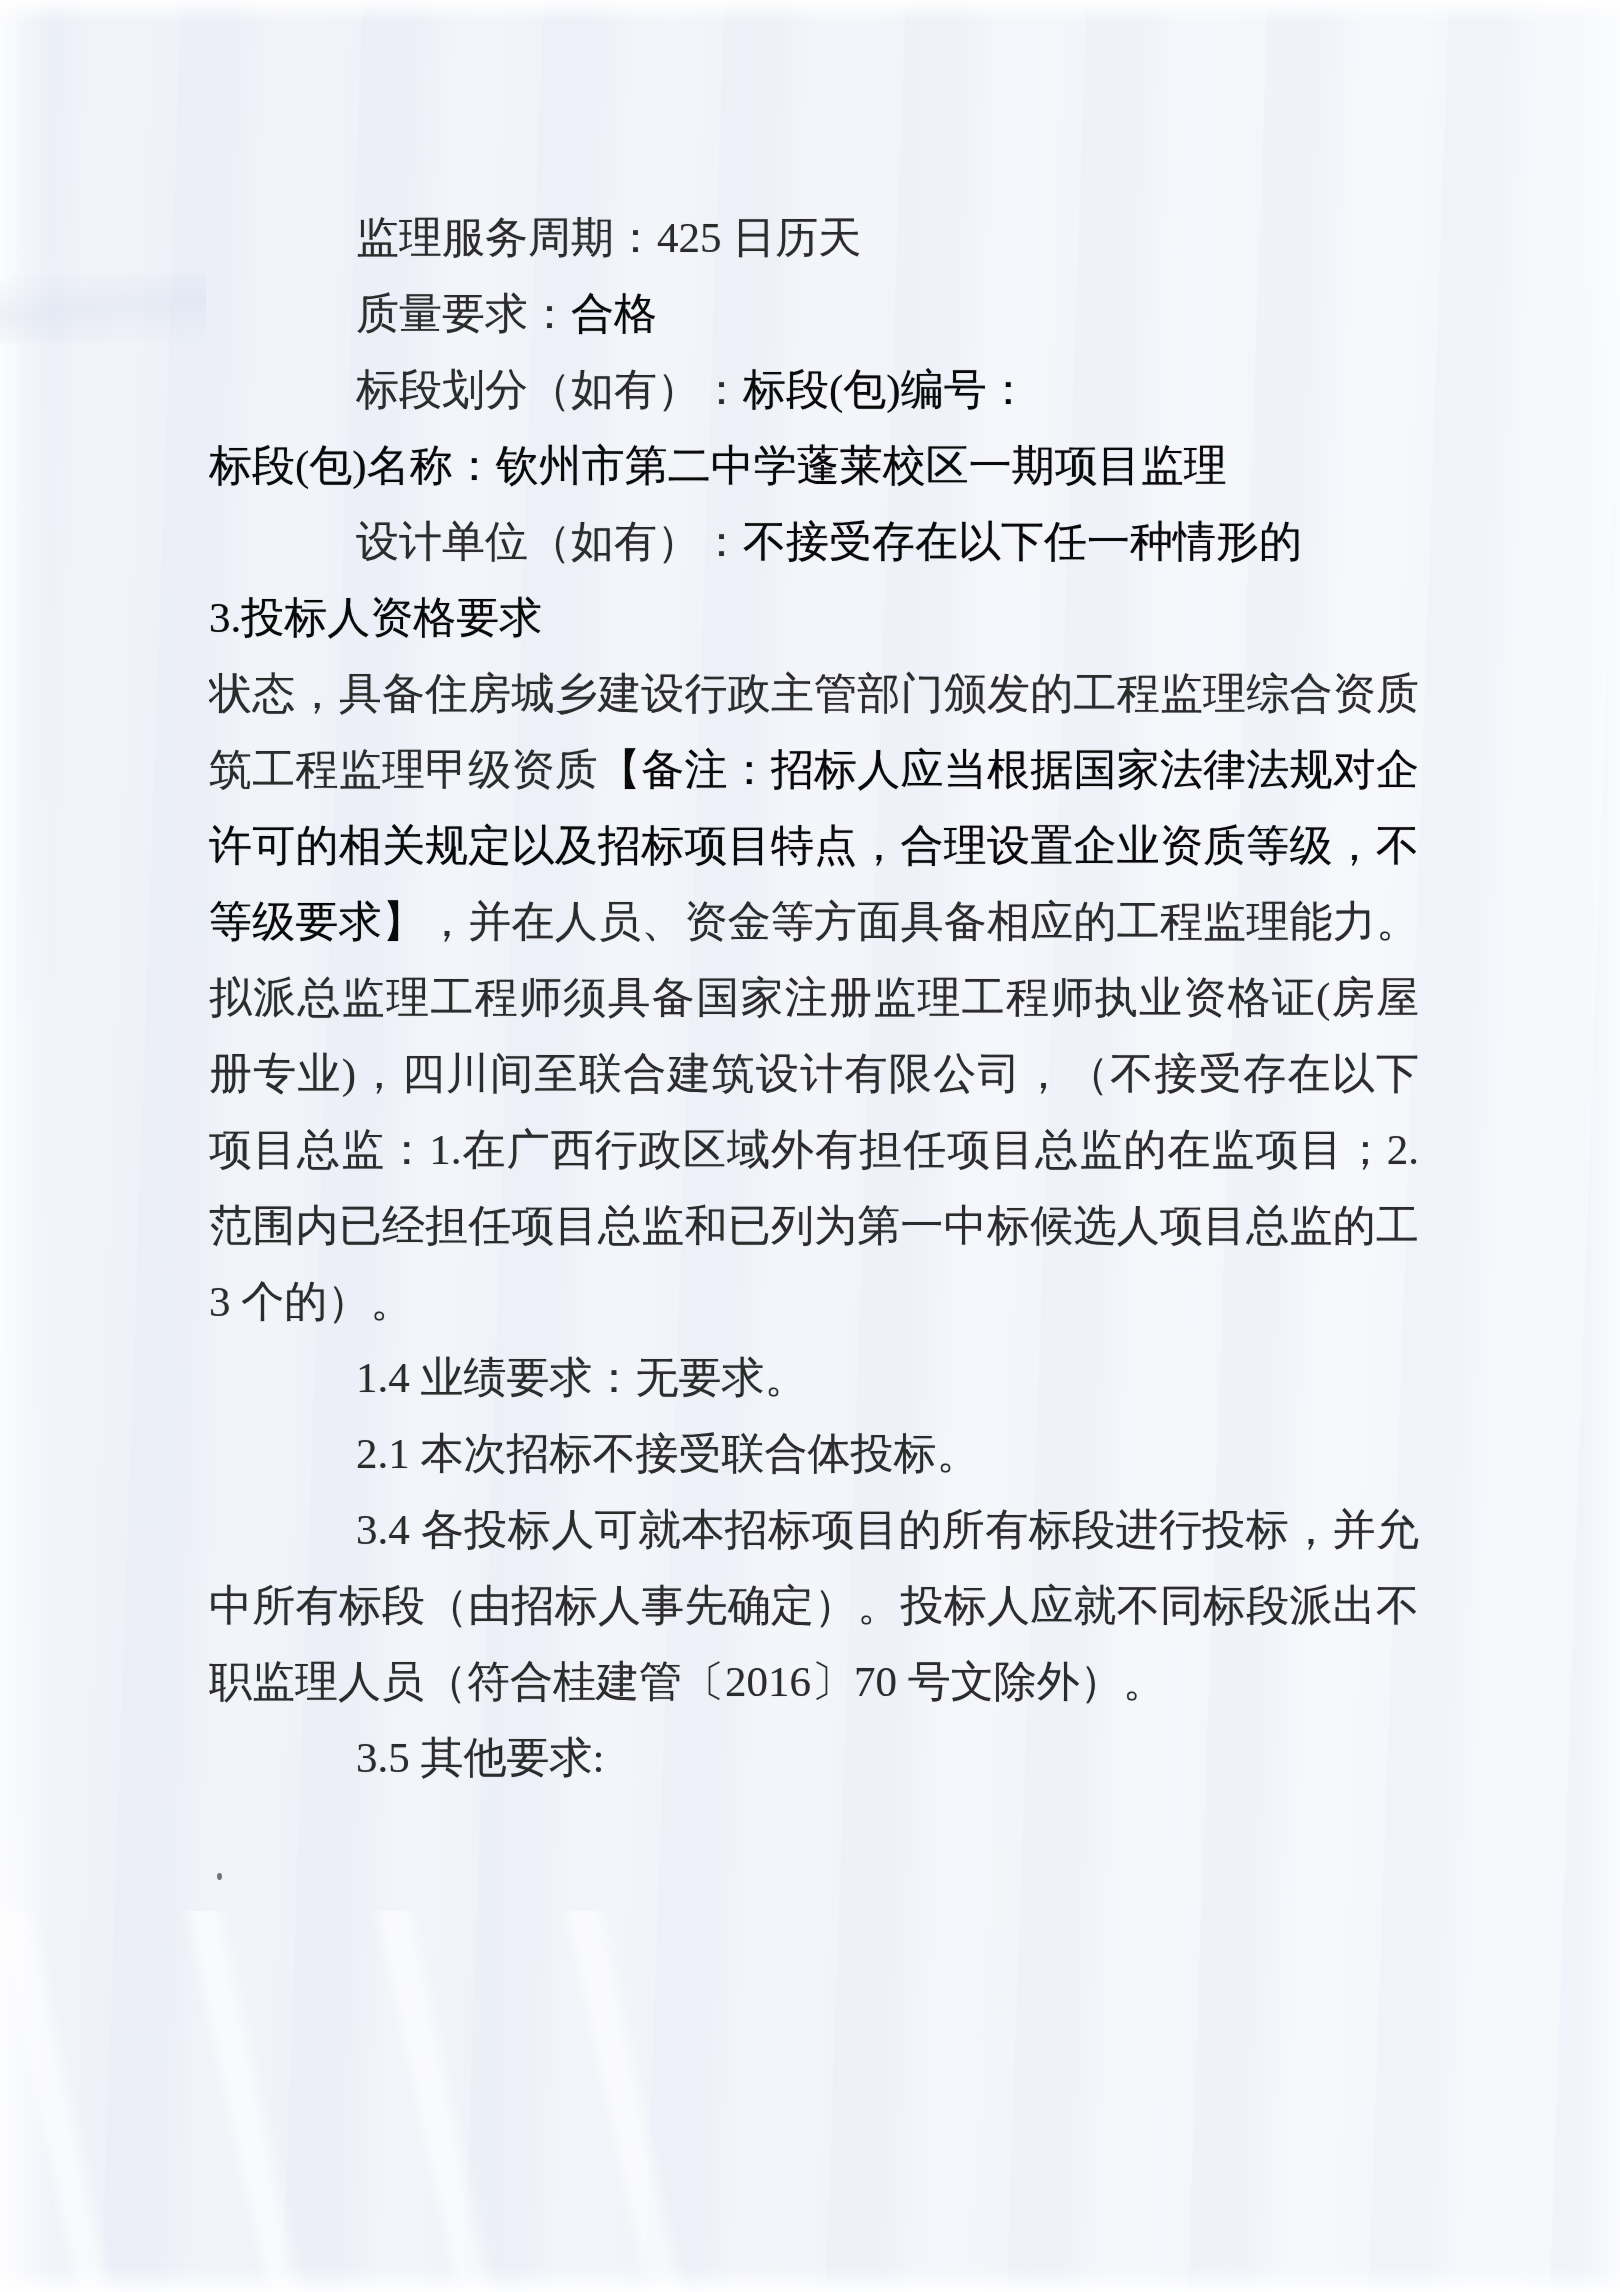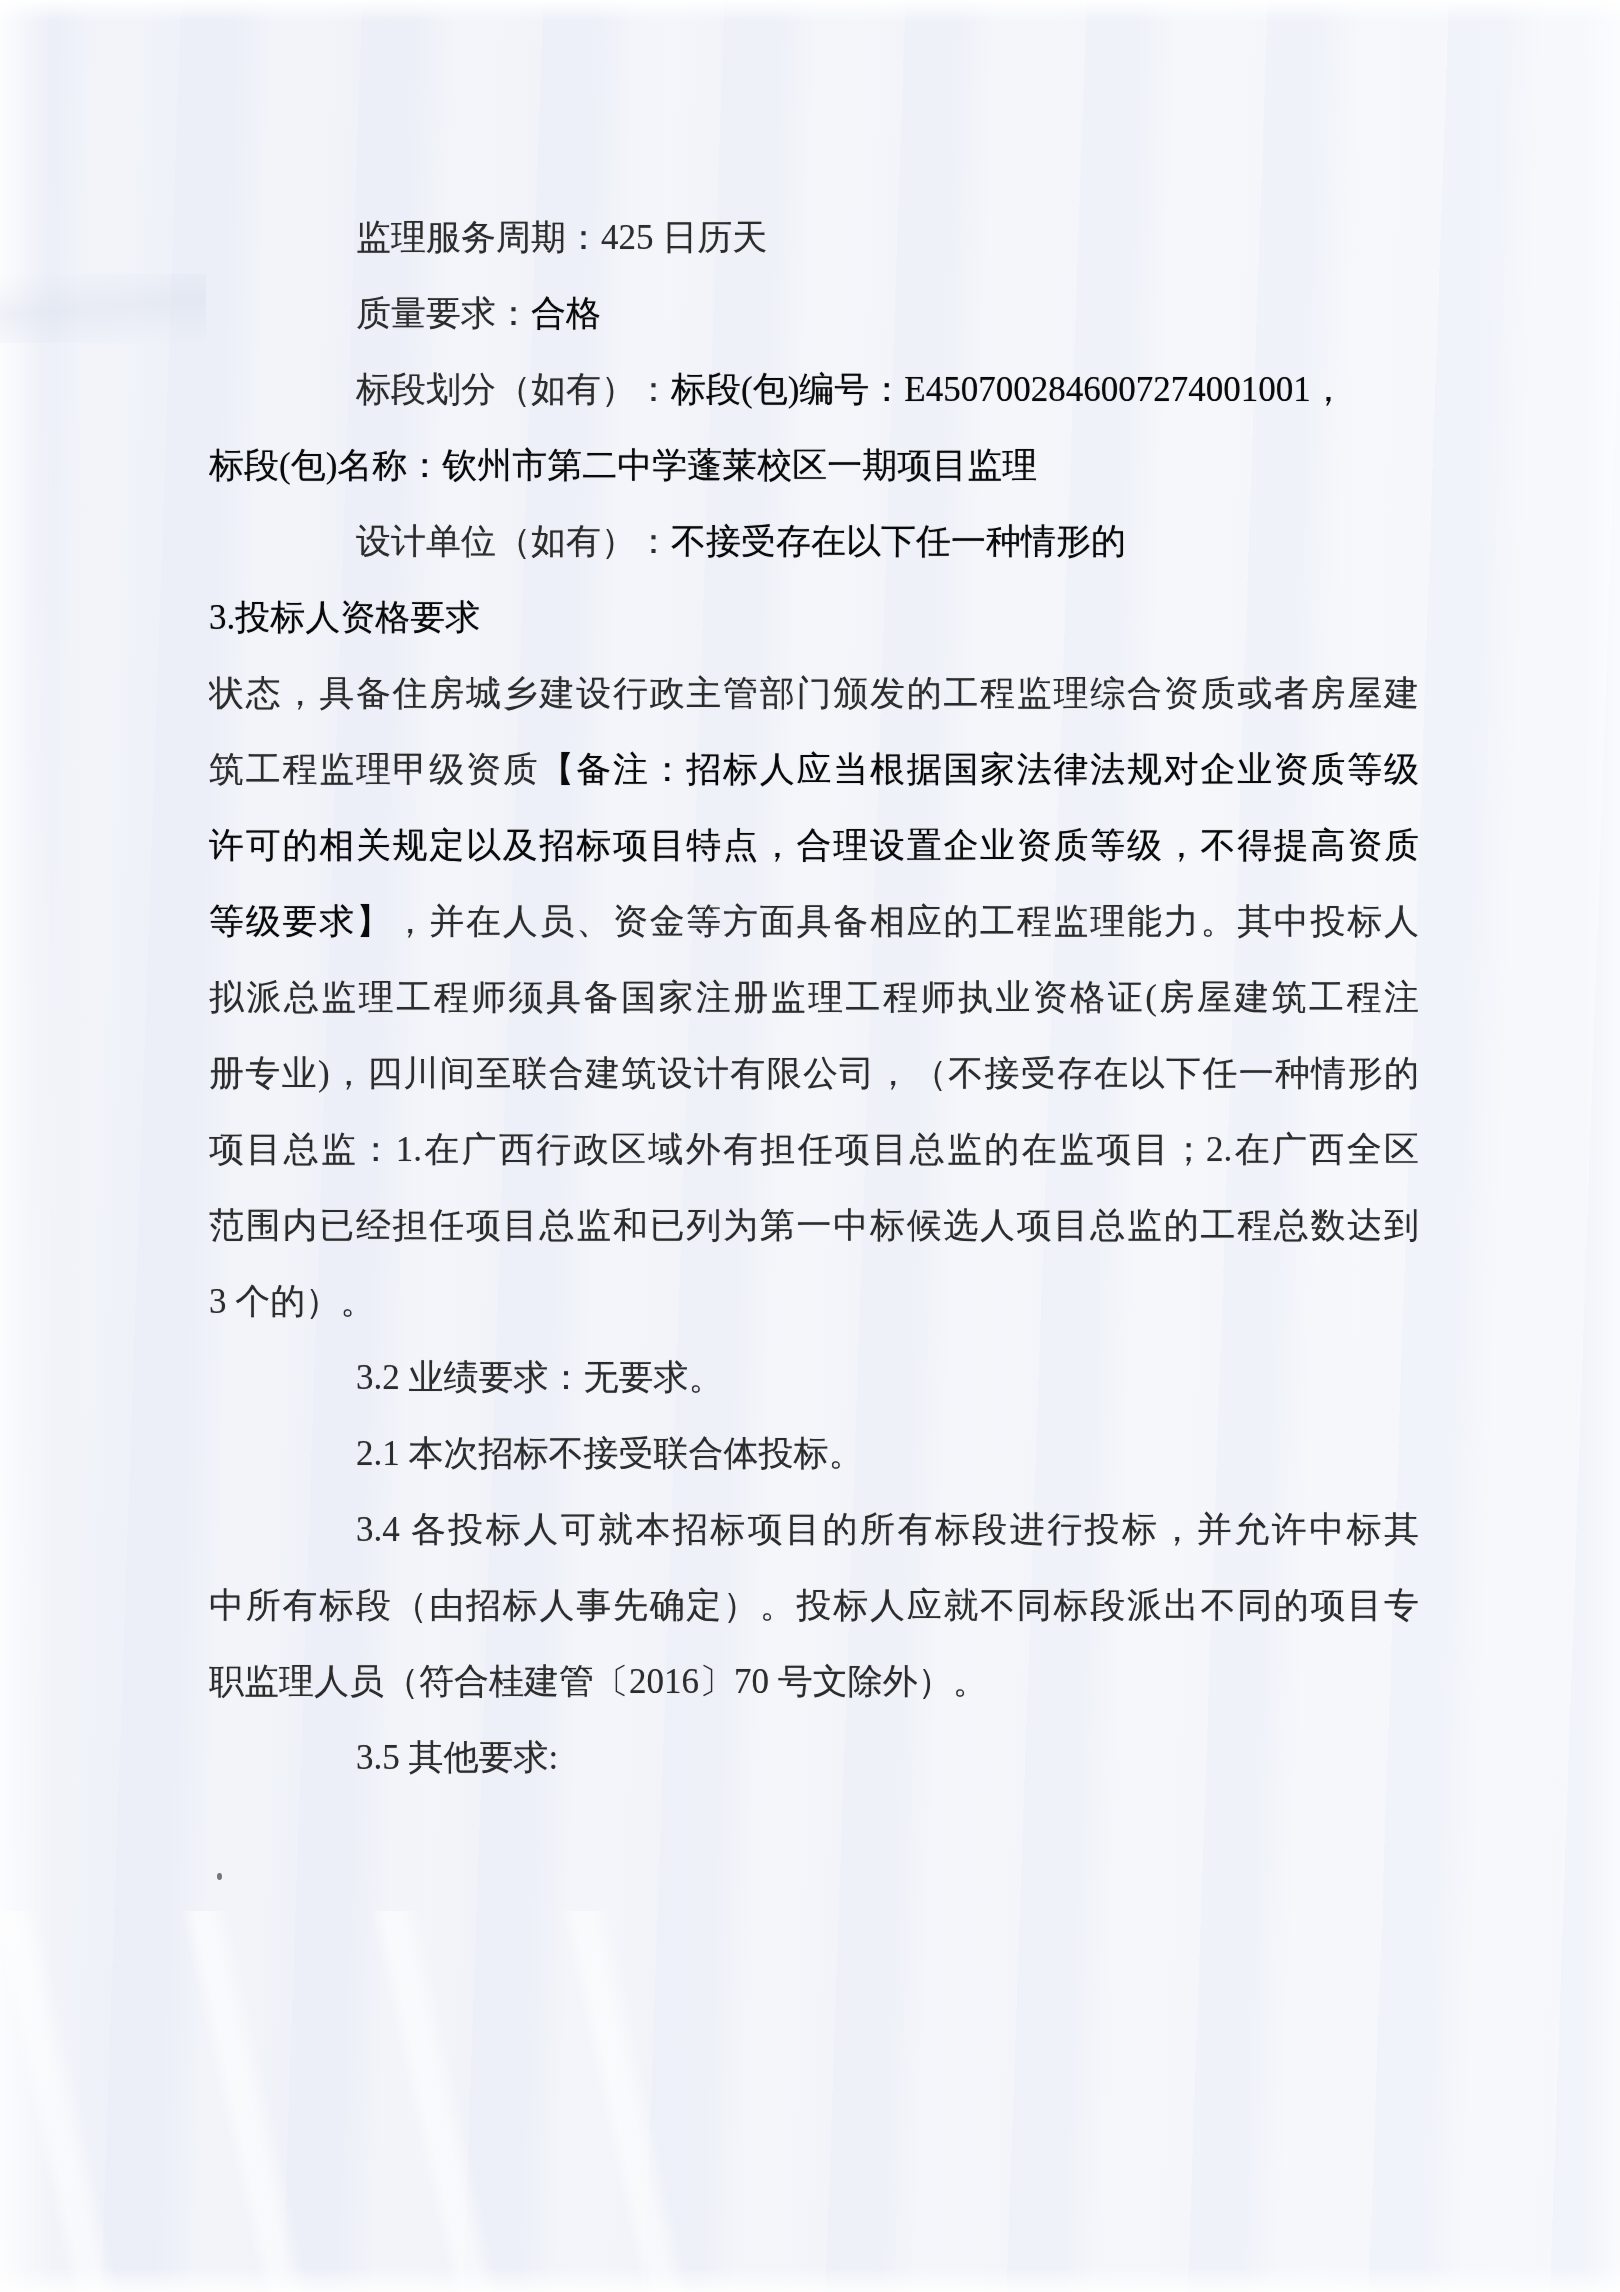--- a/index.html
+++ b/index.html
@@ -48,21 +48,21 @@
   }
   .doc {
     position: absolute;
     left: 209px;
     top: 200px;
     width: 1210px;
   }
   .line {
     height: 76px;
     line-height: 76px;
-    font-size: 35px;
+    font-size: 43px;
     color: var(--ink, #2c2c2c);
     overflow: hidden;
     white-space: pre-wrap;
     text-shadow: 0 0 1px rgba(35,35,40,0.35);
   }
   .line.indent { padding-left: 147px; }
   .line.justify { text-align: justify; text-justify: auto; }
   .line.justify::after {
     content: "";
     display: inline-block;
@@ -100,21 +100,21 @@
       <div class="line"><span class="seg bold">3.投标人资格要求</span></div>
       <div class="line justify"><span class="seg">状态，具备住房城乡建设行政主管部门颁发的工程监理综合资质或者房屋建</span></div>
       <div class="line justify"><span class="seg">筑工程监理甲级资质</span><span class="seg bold">【备注：招标人应当根据国家法律法规对企业资质等级</span></div>
       <div class="line justify"><span class="seg bold">许可的相关规定以及招标项目特点，合理设置企业资质等级，不得提高资质</span></div>
       <div class="line justify"><span class="seg bold">等级要求】</span><span class="seg">，并在人员、资金等方面具备相应的工程监理能力。其中投标人</span></div>
       <div class="line justify"><span class="seg">拟派总监理工程师须具备国家注册监理工程师执业资格证(房屋建筑工程注</span></div>
       <div class="line justify"><span class="seg">册专业)，四川间至联合建筑设计有限公司，（不接受存在以下任一种情形的</span></div>
       <div class="line justify"><span class="seg">项目总监：1.在广西行政区域外有担任项目总监的在监项目；2.在广西全区</span></div>
       <div class="line justify"><span class="seg">范围内已经担任项目总监和已列为第一中标候选人项目总监的工程总数达到</span></div>
       <div class="line"><span class="seg">3 个的）。</span></div>
-      <div class="line indent"><span class="seg">3.2 业绩要求：无要求。</span></div>
+      <div class="line indent"><span class="seg">1.4 业绩要求：无要求。</span></div>
       <div class="line indent"><span class="seg">2.1 本次招标不接受联合体投标。</span></div>
       <div class="line indent justify"><span class="seg">3.4 各投标人可就本招标项目的所有标段进行投标，并允许中标其</span></div>
       <div class="line justify"><span class="seg">中所有标段（由招标人事先确定）。投标人应就不同标段派出不同的项目专</span></div>
       <div class="line"><span class="seg">职监理人员（符合桂建管〔2016〕70 号文除外）。</span></div>
       <div class="line indent"><span class="seg">3.5 其他要求:</span></div>
     </div>
   <div class="stray-dot"></div>
 </div>
 
 

